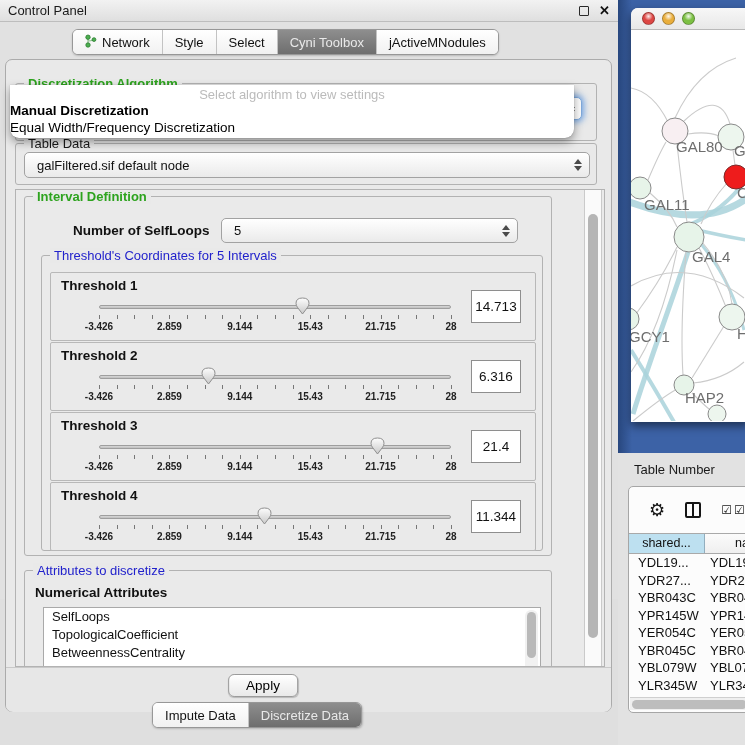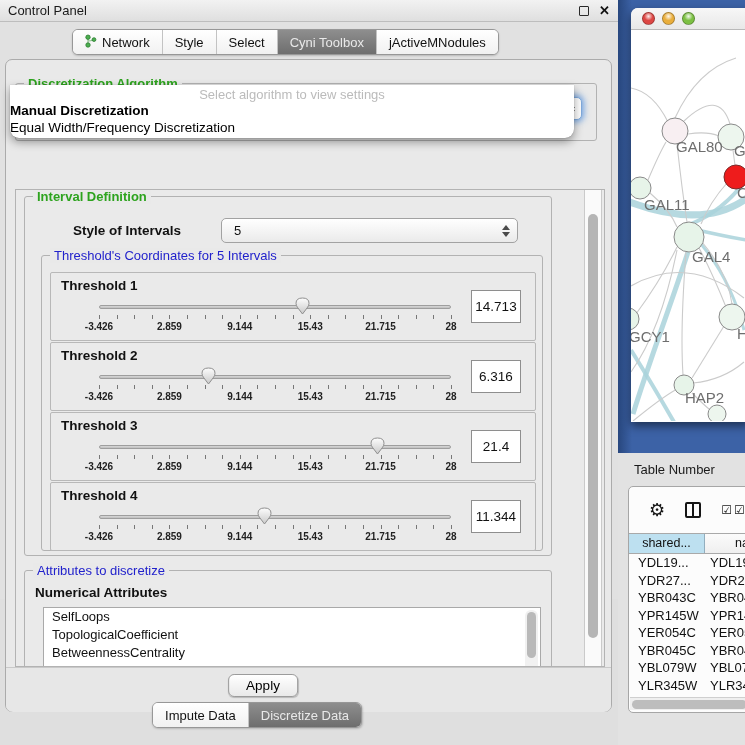--- a/index.html
+++ b/index.html
@@ -171,27 +171,37 @@
         <span>jActiveMNodules</span>
       </div>
     </div>
 
   <div class="outer-panel">
 
     <div class="group" style="left:9px; top:23px; width:582px; height:58px;">
       <span class="gtitle green">Discretization Algorithm</span>
     </div>
 
+    <div class="group" style="left:9px; top:83px; width:582px; height:42px;">
+      <span class="gtitle dark">Table Data</span>
+      <div class="combo" style="left:8px; top:8px; width:566px; height:26px;">
+        <span>galFiltered.sif default node</span>
+        <span class="stepper">
+            <span class="arr-up"></span>
+            <span class="arr-dn"></span>
+          </span>
+      </div>
+    </div>
 
     <div class="scrollpane">
 
       <div class="group" style="left:8px; top:6px; width:528px; height:360px;">
         <span class="gtitle green">Interval Definition</span>
 
-        <span class="abs" style="left:48px; top:26px; font-weight:bold; font-size:13.5px;">Style of Intervals</span>
+        <span class="abs" style="left:48px; top:26px; font-weight:bold; font-size:13.5px;">Number of SelfLoops</span>
         <div class="combo" style="left:196px; top:21px; width:297px; height:25px;">
           <span>5</span>
           <span class="stepper">
               <span class="arr-up"></span>
               <span class="arr-dn"></span>
             </span>
         </div>
 
         <div class="group" style="left:16px; top:58px; width:502px; height:296px;">
           <span class="gtitle blue">Threshold's Coordinates for 5 Intervals</span>

